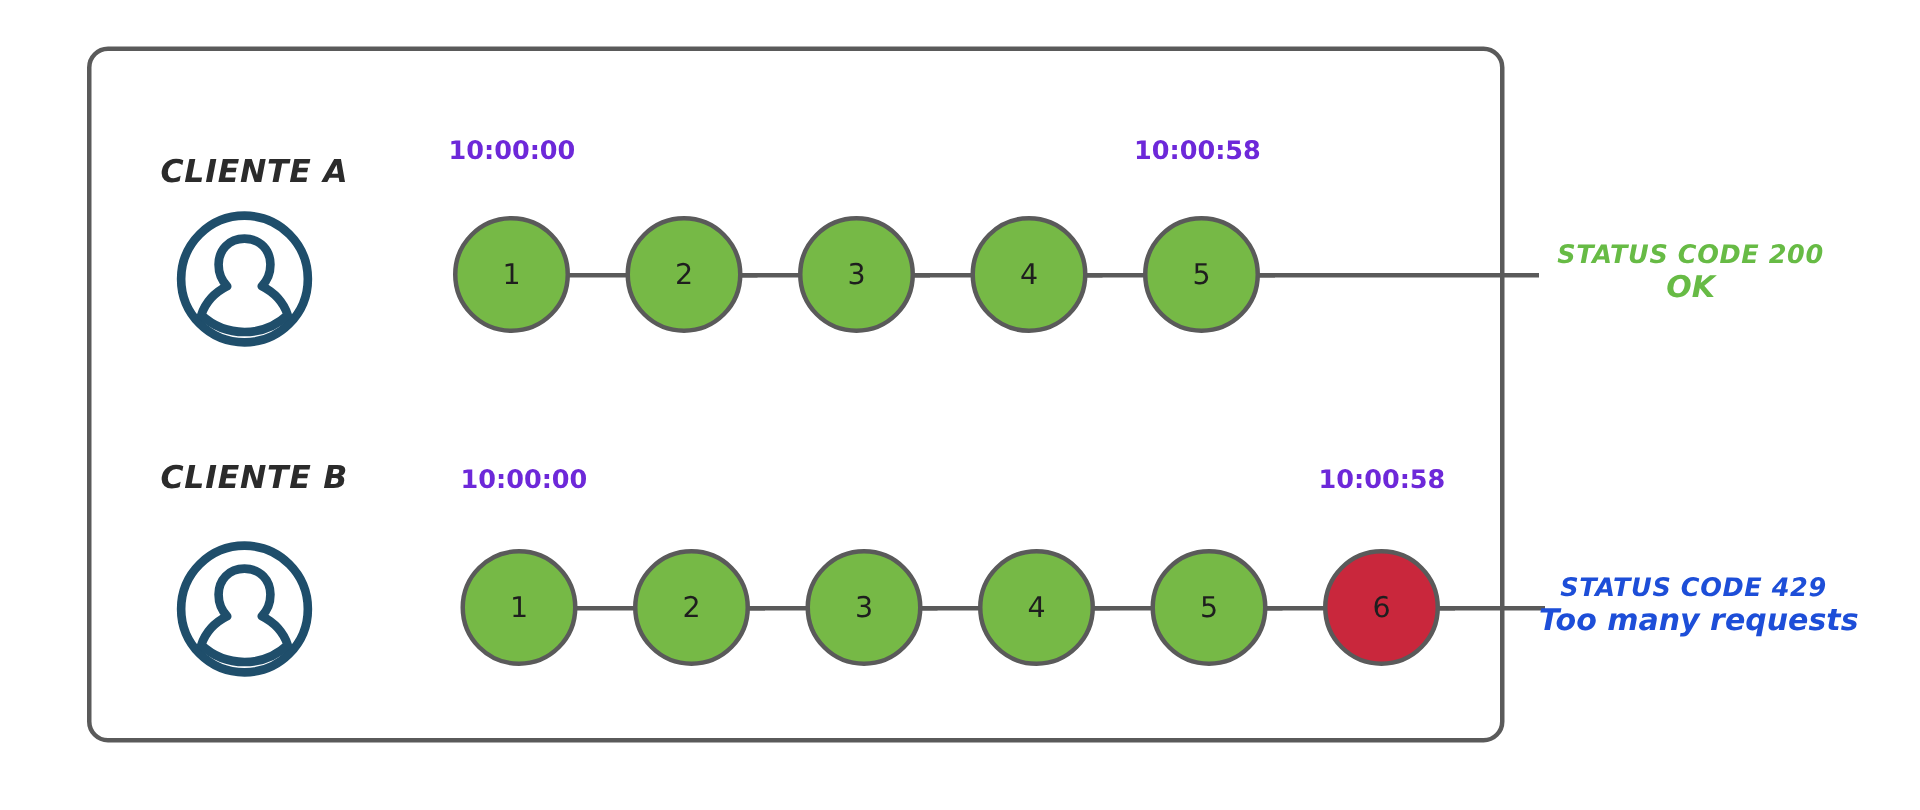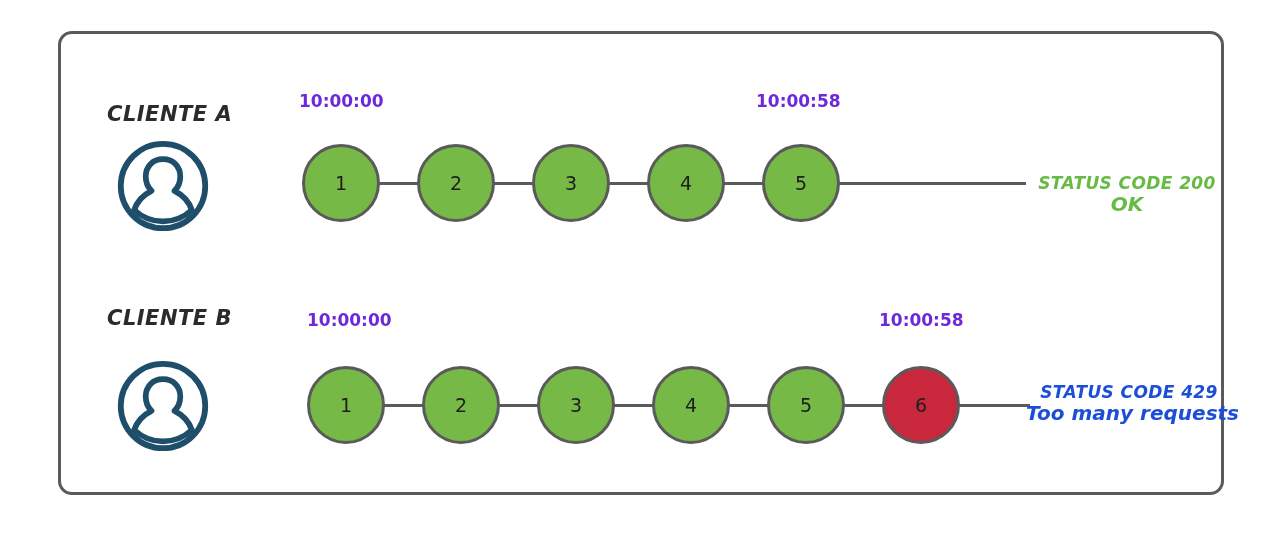--- a/index.html
+++ b/index.html
@@ -12,21 +12,21 @@
     height: 540px;
     position: relative;
     font-family: "DejaVu Sans", sans-serif;
     overflow: hidden;
   }
 
   #diagram-frame {
     position: absolute;
     left: 58px;
     top: 31px;
-    width: 1166px;
+    width: 945px;
     height: 464px;
     border: 3px solid #5a5a5a;
     border-radius: 14px;
     box-sizing: border-box;
     background: #ffffff;
   }
 
   .client-row {
     position: absolute;
     left: 0;
@@ -142,21 +142,21 @@
       <div class="connector" style="left:662px; top:148px; width:127px;"></div>
       <div class="connector" style="left:777px; top:148px; width:188px;"></div>
 
       <div class="node ok" style="left:241px; top:110px;">1</div>
       <div class="node ok" style="left:356px; top:110px;">2</div>
       <div class="node ok" style="left:471px; top:110px;">3</div>
       <div class="node ok" style="left:586px; top:110px;">4</div>
       <div class="node ok" style="left:701px; top:110px;">5</div>
     </div>
 
-    <div class="status-block status-ok" style="left:968px; top:139px; width:196px;">
+    <div class="status-block status-ok" style="left:968px; top:126px; width:196px;">
       <span class="status-main">STATUS CODE 200</span>
       <span class="status-sub">OK</span>
     </div>
   </div>
 
   <div class="client-row">
 
     <div class="client-label" style="left:46px; top:272px;">CLIENTE B</div>
 
     <div class="avatar-icon" style="left:54px; top:324px;">

